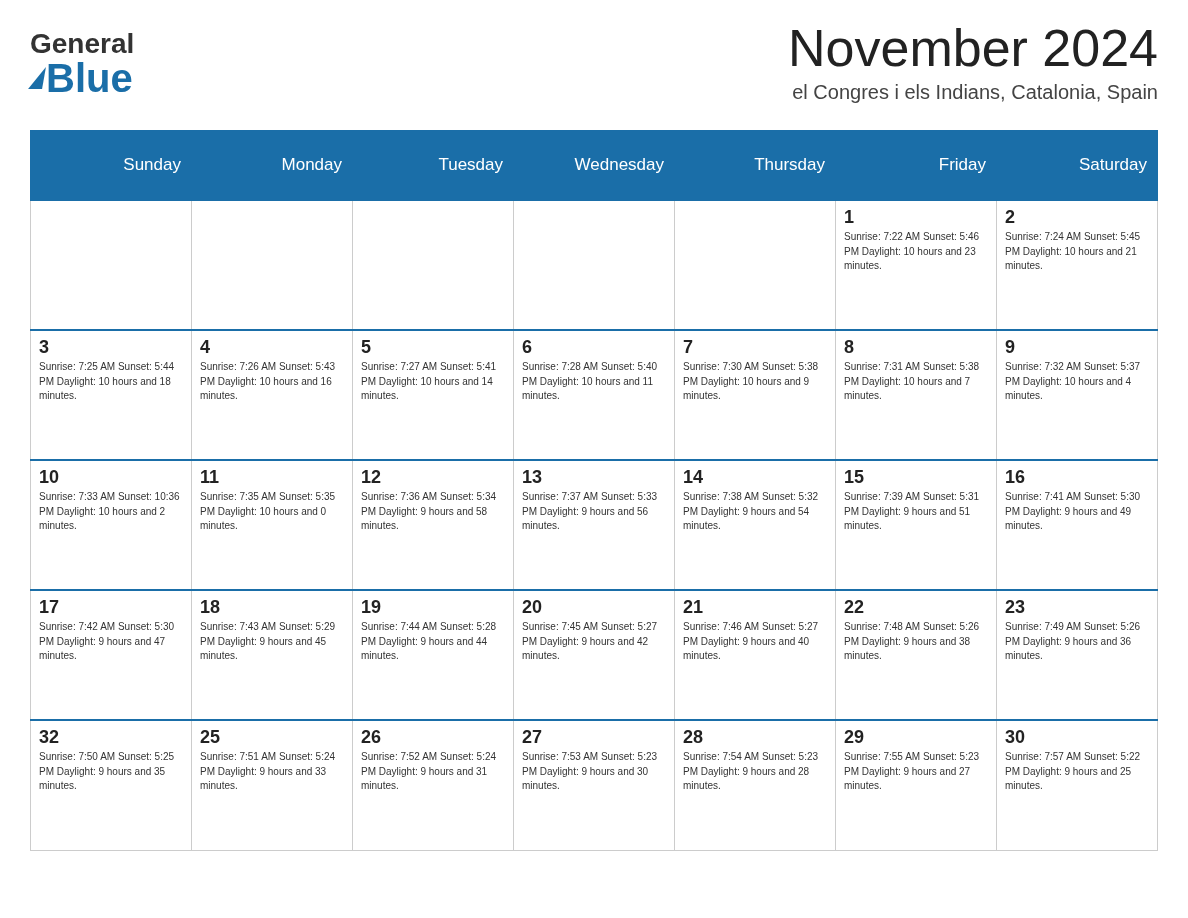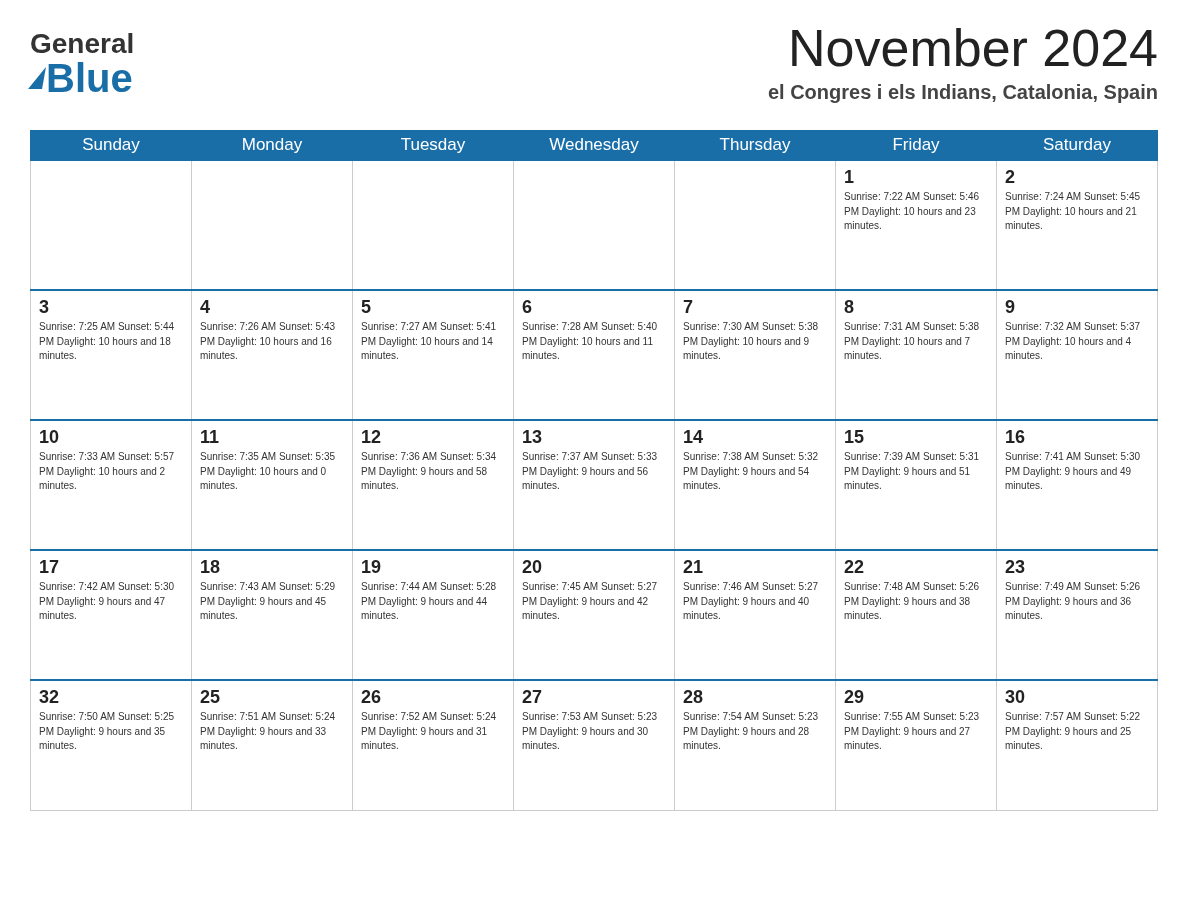--- a/index.html
+++ b/index.html
@@ -53,34 +53,33 @@
     .month-title {
       font-size: 52px;
       font-weight: normal;
       color: #222;
       line-height: 1.1;
     }
     .subtitle {
       font-size: 20px;
       color: #444;
       margin-top: 4px;
-      font-weight: bold;
     }
     .calendar-table {
       width: 100%;
       border-collapse: collapse;
       margin-top: 8px;
     }
     .calendar-table th {
       background-color: #1a6ea8;
       color: #fff;
       font-size: 17px;
       font-weight: normal;
-      padding: 4px 10px;
-      text-align: center;
+      padding: 24px 10px;
+      text-align: right;
       border: 1px solid #1a6ea8;
     }
     .calendar-table td {
       vertical-align: top;
       border: 1px solid #ccc;
       padding: 6px 8px;
       width: 14.28%;
       min-height: 110px;
       height: 130px;
     }
@@ -193,21 +192,21 @@
           <span class="day-number">9</span>
           <div class="day-info">Sunrise: 7:32 AM
 Sunset: 5:37 PM
 Daylight: 10 hours and 4 minutes.</div>
         </td>
       </tr>
       <tr class="week-row">
         <td>
           <span class="day-number">10</span>
           <div class="day-info">Sunrise: 7:33 AM
-Sunset: 5:57 PM
+Sunset: 10:36 PM
 Daylight: 10 hours and 2 minutes.</div>
         </td>
         <td>
           <span class="day-number">11</span>
           <div class="day-info">Sunrise: 7:35 AM
 Sunset: 5:35 PM
 Daylight: 10 hours and 0 minutes.</div>
         </td>
         <td>
           <span class="day-number">12</span>

